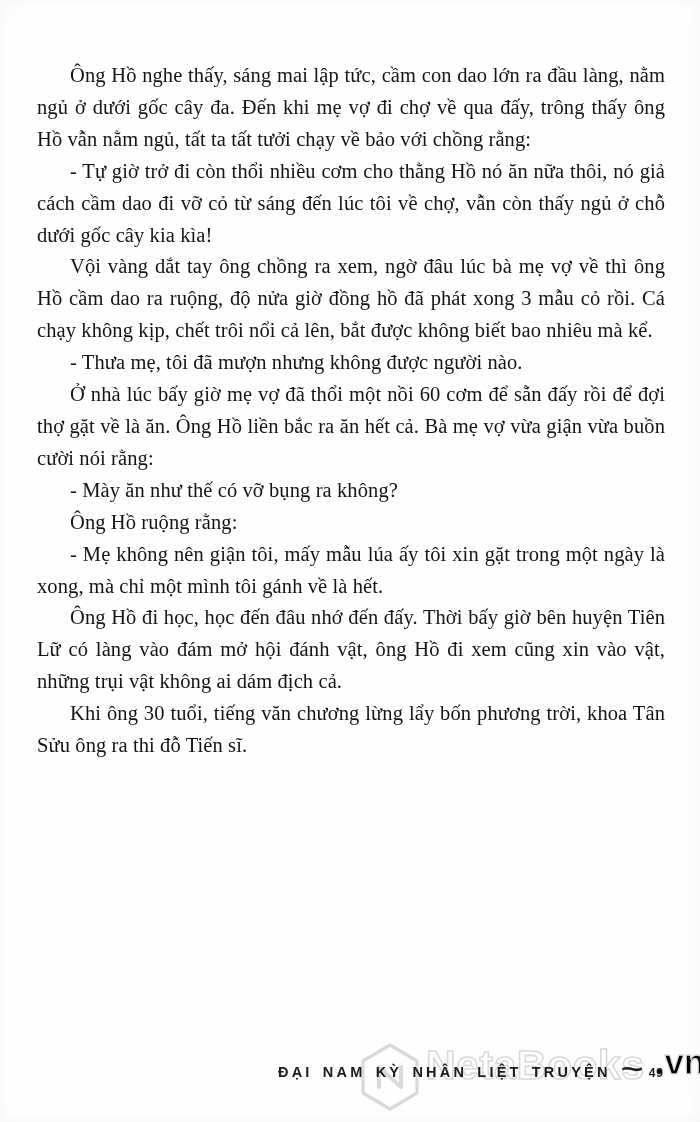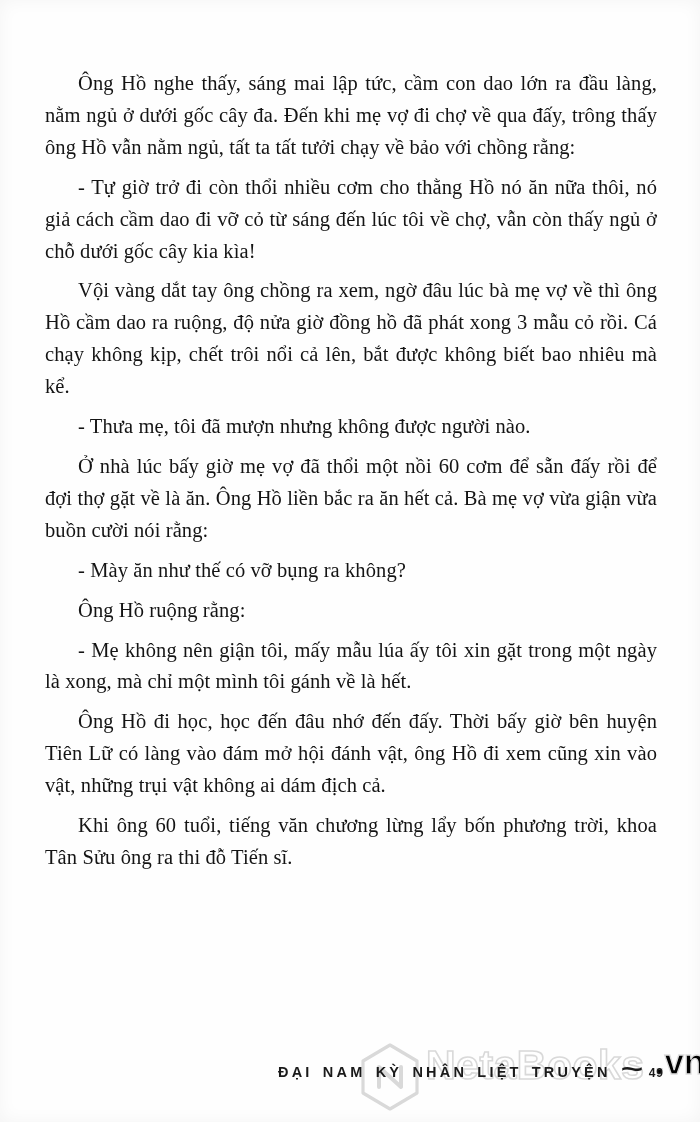--- a/index.html
+++ b/index.html
@@ -21,21 +21,21 @@
     left: 37px;
     top: 60px;
     width: 628px;
     font-size: 20.5px;
     line-height: 31.9px;
     text-align: justify;
     color: #141414;
     letter-spacing: 0.1px;
   }
   .body-text p {
-    margin: 8px;
+    margin: 0;
     text-indent: 33px;
   }
   
   .watermark {
     position: absolute;
     left: 358px;
     top: 1042px;
     height: 72px;
     display: flex;
     align-items: flex-start;
@@ -99,21 +99,21 @@
   <div class="body-text">
     <p>Ông Hồ nghe thấy, sáng mai lập tức, cầm con dao lớn ra đầu làng, nằm ngủ ở dưới gốc cây đa. Đến khi mẹ vợ đi chợ về qua đấy, trông thấy ông Hồ vẫn nằm ngủ, tất ta tất tưởi chạy về bảo với chồng rằng:</p>
     <p>- Tự giờ trở đi còn thổi nhiều cơm cho thằng Hồ nó ăn nữa thôi, nó giả cách cầm dao đi vỡ cỏ từ sáng đến lúc tôi về chợ, vẫn còn thấy ngủ ở chỗ dưới gốc cây kia kìa!</p>
     <p>Vội vàng dắt tay ông chồng ra xem, ngờ đâu lúc bà mẹ vợ về thì ông Hồ cầm dao ra ruộng, độ nửa giờ đồng hồ đã phát xong 3 mẫu cỏ rồi. Cá chạy không kịp, chết trôi nổi cả lên, bắt được không biết bao nhiêu mà kể.</p>
     <p>- Thưa mẹ, tôi đã mượn nhưng không được người nào.</p>
     <p>Ở nhà lúc bấy giờ mẹ vợ đã thổi một nồi 60 cơm để sẵn đấy rồi để đợi thợ gặt về là ăn. Ông Hồ liền bắc ra ăn hết cả. Bà mẹ vợ vừa giận vừa buồn cười nói rằng:</p>
     <p>- Mày ăn như thế có vỡ bụng ra không?</p>
     <p>Ông Hồ ruộng rằng:</p>
     <p>- Mẹ không nên giận tôi, mấy mẫu lúa ấy tôi xin gặt trong một ngày là xong, mà chỉ một mình tôi gánh về là hết.</p>
     <p>Ông Hồ đi học, học đến đâu nhớ đến đấy. Thời bấy giờ bên huyện Tiên Lữ có làng vào đám mở hội đánh vật, ông Hồ đi xem cũng xin vào vật, những trụi vật không ai dám địch cả.</p>
-    <p>Khi ông 60 tuổi, tiếng văn chương lừng lẩy bốn phương trời, khoa Tân Sửu ông ra thi đỗ Tiến sĩ.</p>
+    <p>Khi ông 30 tuổi, tiếng văn chương lừng lẩy bốn phương trời, khoa Tân Sửu ông ra thi đỗ Tiến sĩ.</p>
   </div>
 
   <div class="watermark">
     <svg width="64" height="70" viewBox="0 0 64 70" aria-hidden="true">
       <polygon points="32,3 59,19 59,51 32,67 5,51 5,19" fill="none" stroke="#d9d9d9" stroke-width="3.2" stroke-linejoin="round"></polygon>
       <polyline points="21,45 21,25 43,45 43,25" fill="none" stroke="#d9d9d9" stroke-width="4" stroke-linecap="round" stroke-linejoin="round"></polyline>
     </svg>
     <span class="wm-text">NetaBooks</span>
       <span class="wm-suffix">.vn</span>
   </div>

